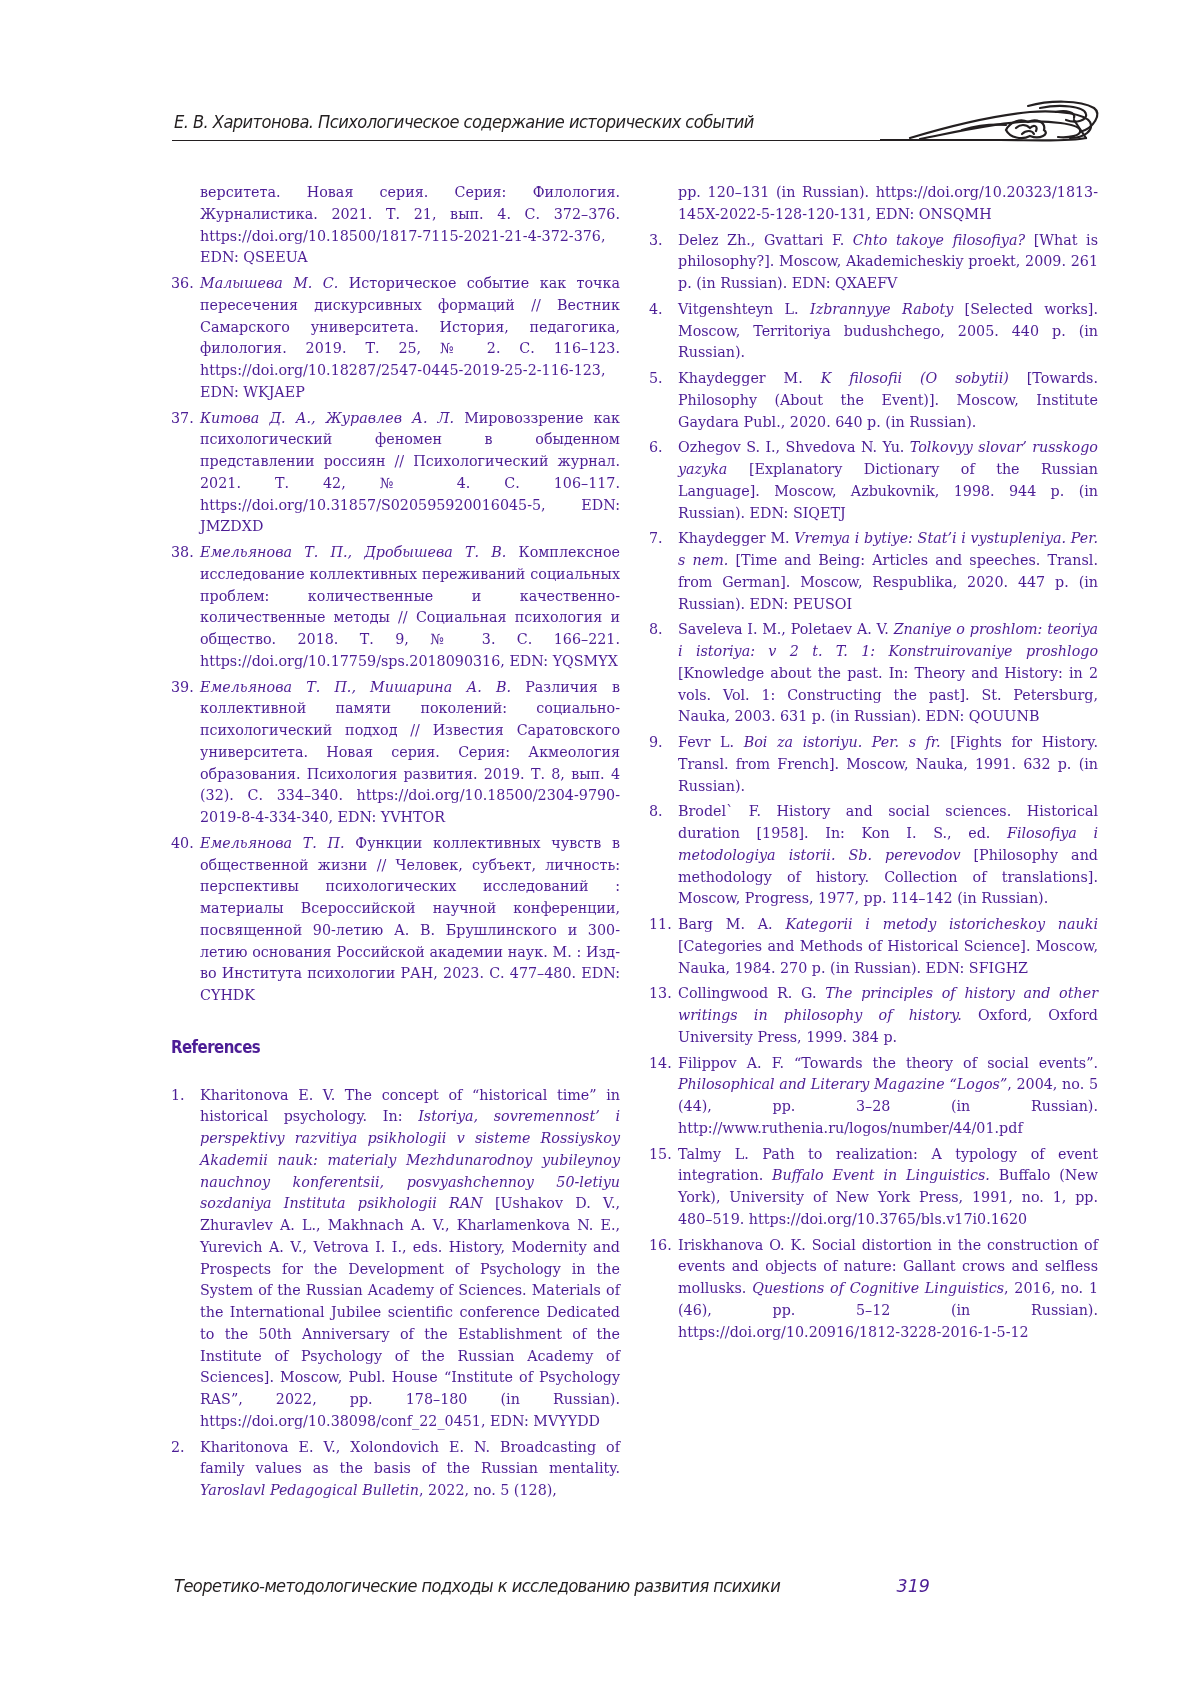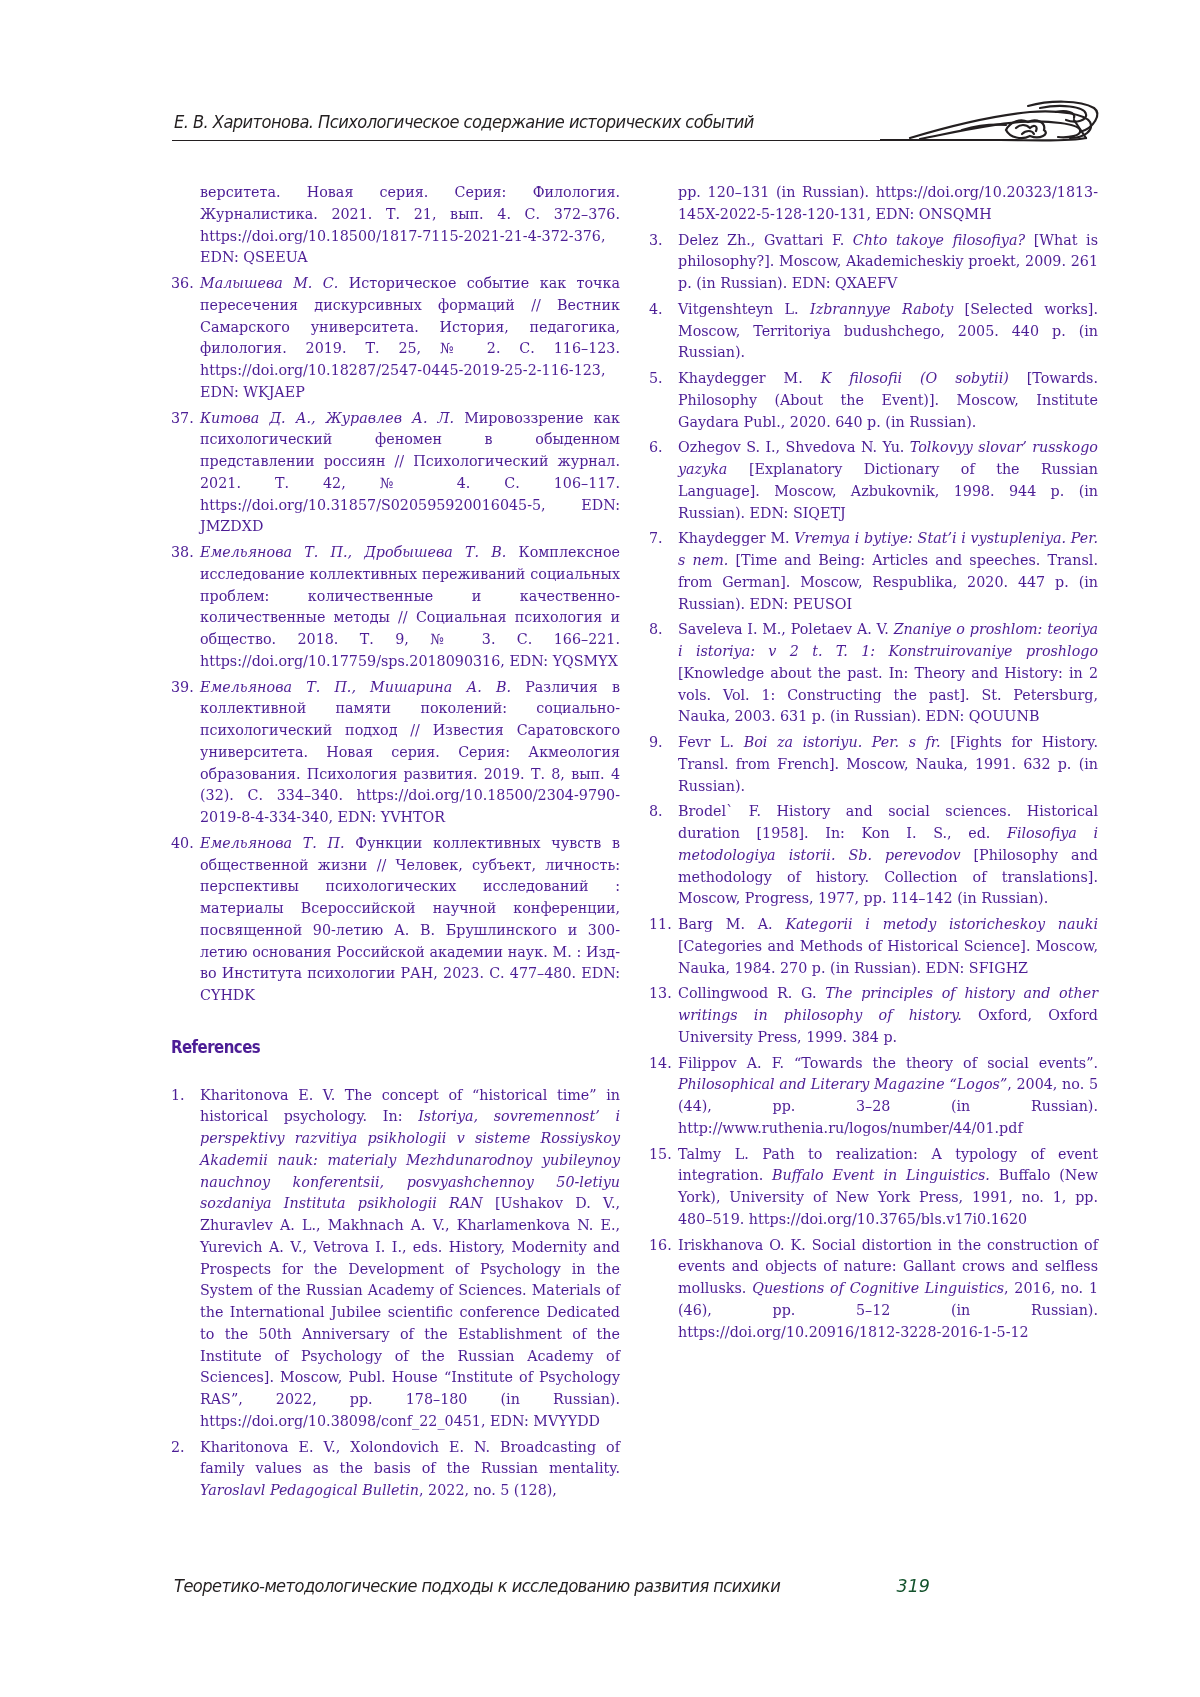--- a/index.html
+++ b/index.html
@@ -23,21 +23,21 @@
   .ref i { font-style: italic; margin-top: 8px; }
 
   .section-title { font-family: "DejaVu Sans", sans-serif; font-weight: bold; font-size: 17px;
     letter-spacing: -0.6px; transform: scaleX(0.88); transform-origin: left center;
     margin: 30px 0 26px -3px; }
 
   .running-foot { position: absolute; left: 174px; top: 1560px;
     font-family: "DejaVu Sans", sans-serif; font-style: italic; font-size: 17.5px;
     letter-spacing: -0.6px; transform: scaleX(0.93); transform-origin: left center; color: #231f20; }
   .page-number { position: absolute; right: 102px; top: 1560px;
-    font-family: "DejaVu Sans", sans-serif; font-style: italic; font-size: 17.5px; color: #14532d; }
+    font-family: "DejaVu Sans", sans-serif; font-style: italic; font-size: 17.5px; color: #4c1d95; }
 </style>
 </head>
 <body>
 
 <div class="page">
 
   <div class="running-head">Е. В. Харитонова. Психологическое содержание исторических событий</div>
   <div class="head-rule"></div>
 
   <svg class="ornament" viewBox="0 0 222 62" fill="none" stroke="#231f20" stroke-width="2.2" stroke-linecap="round">

